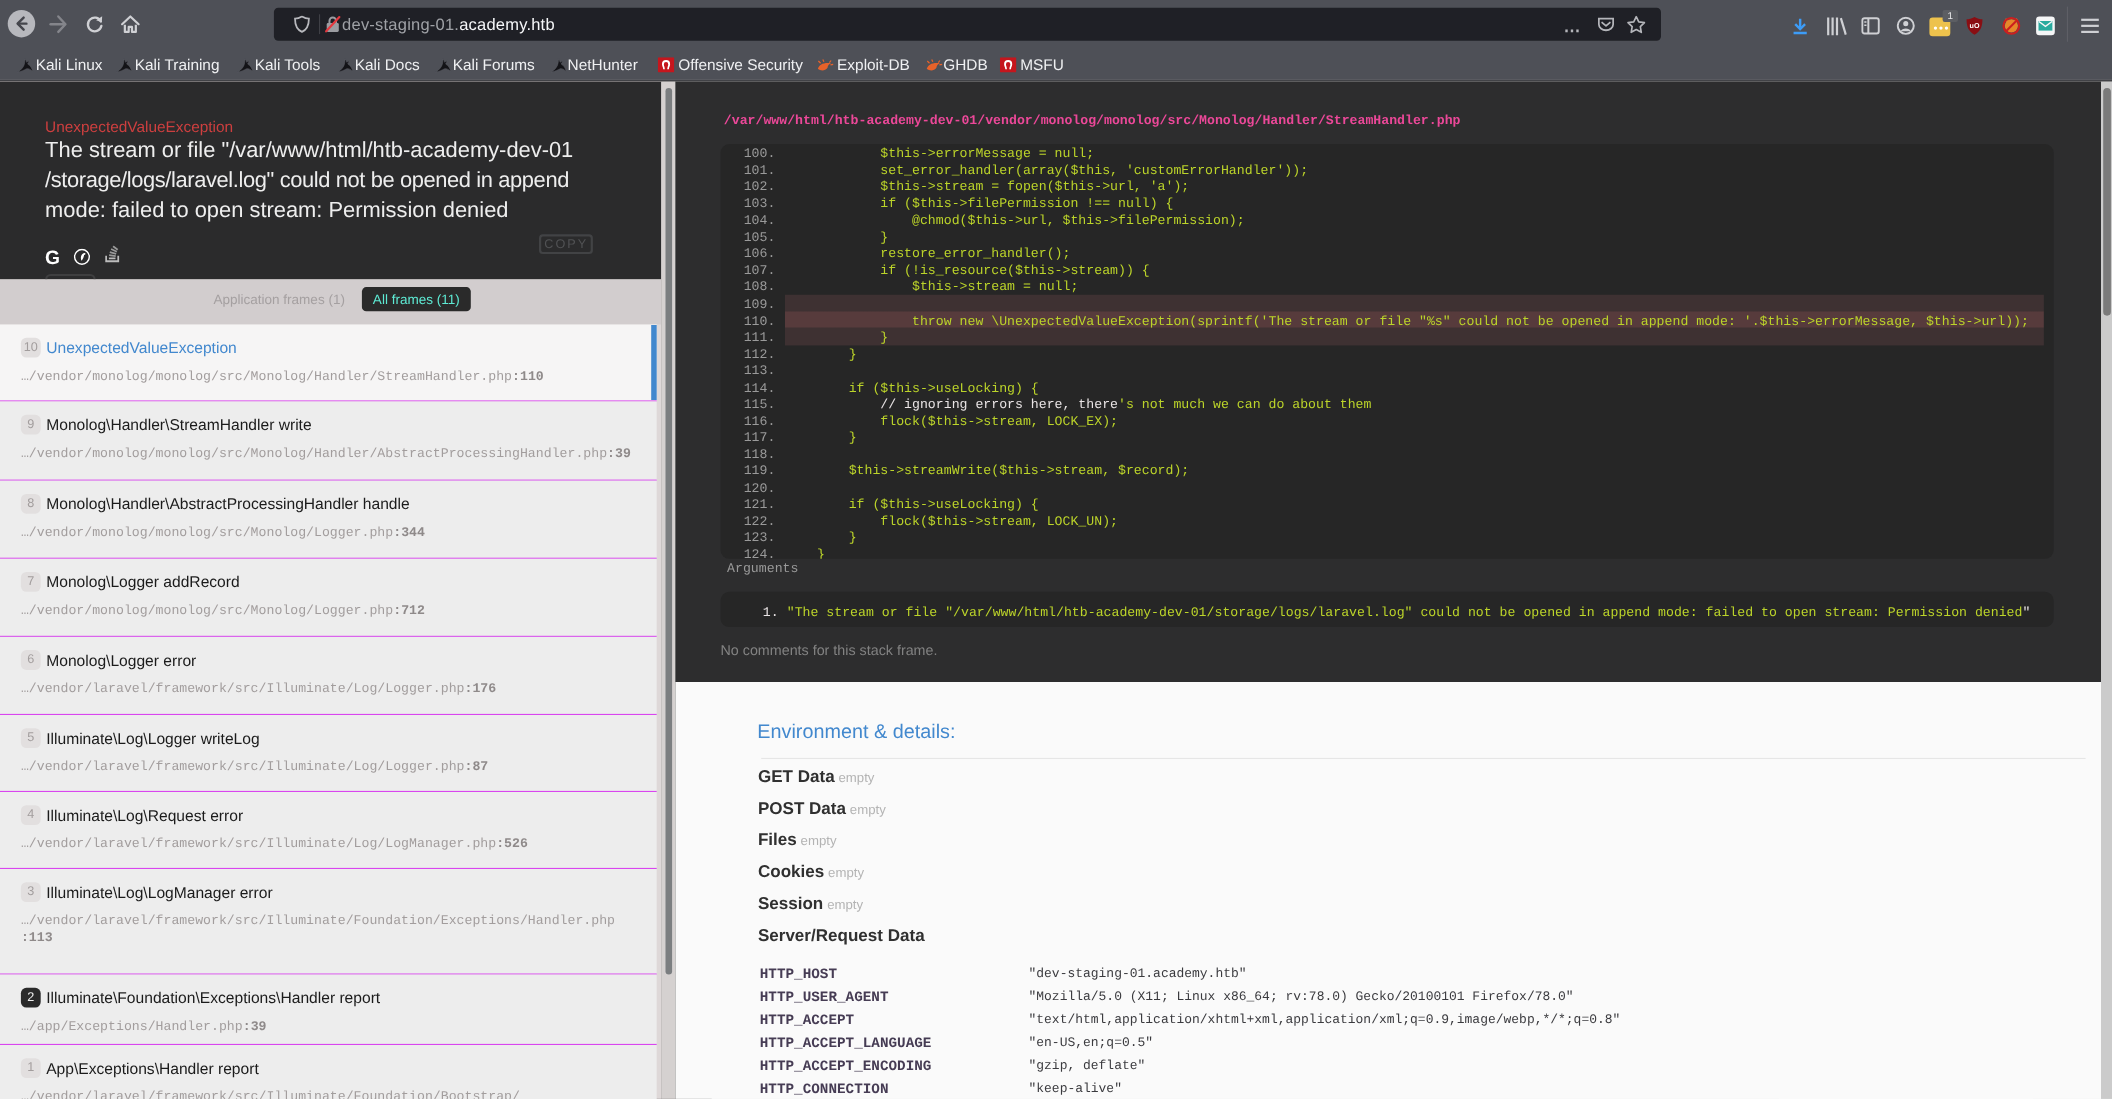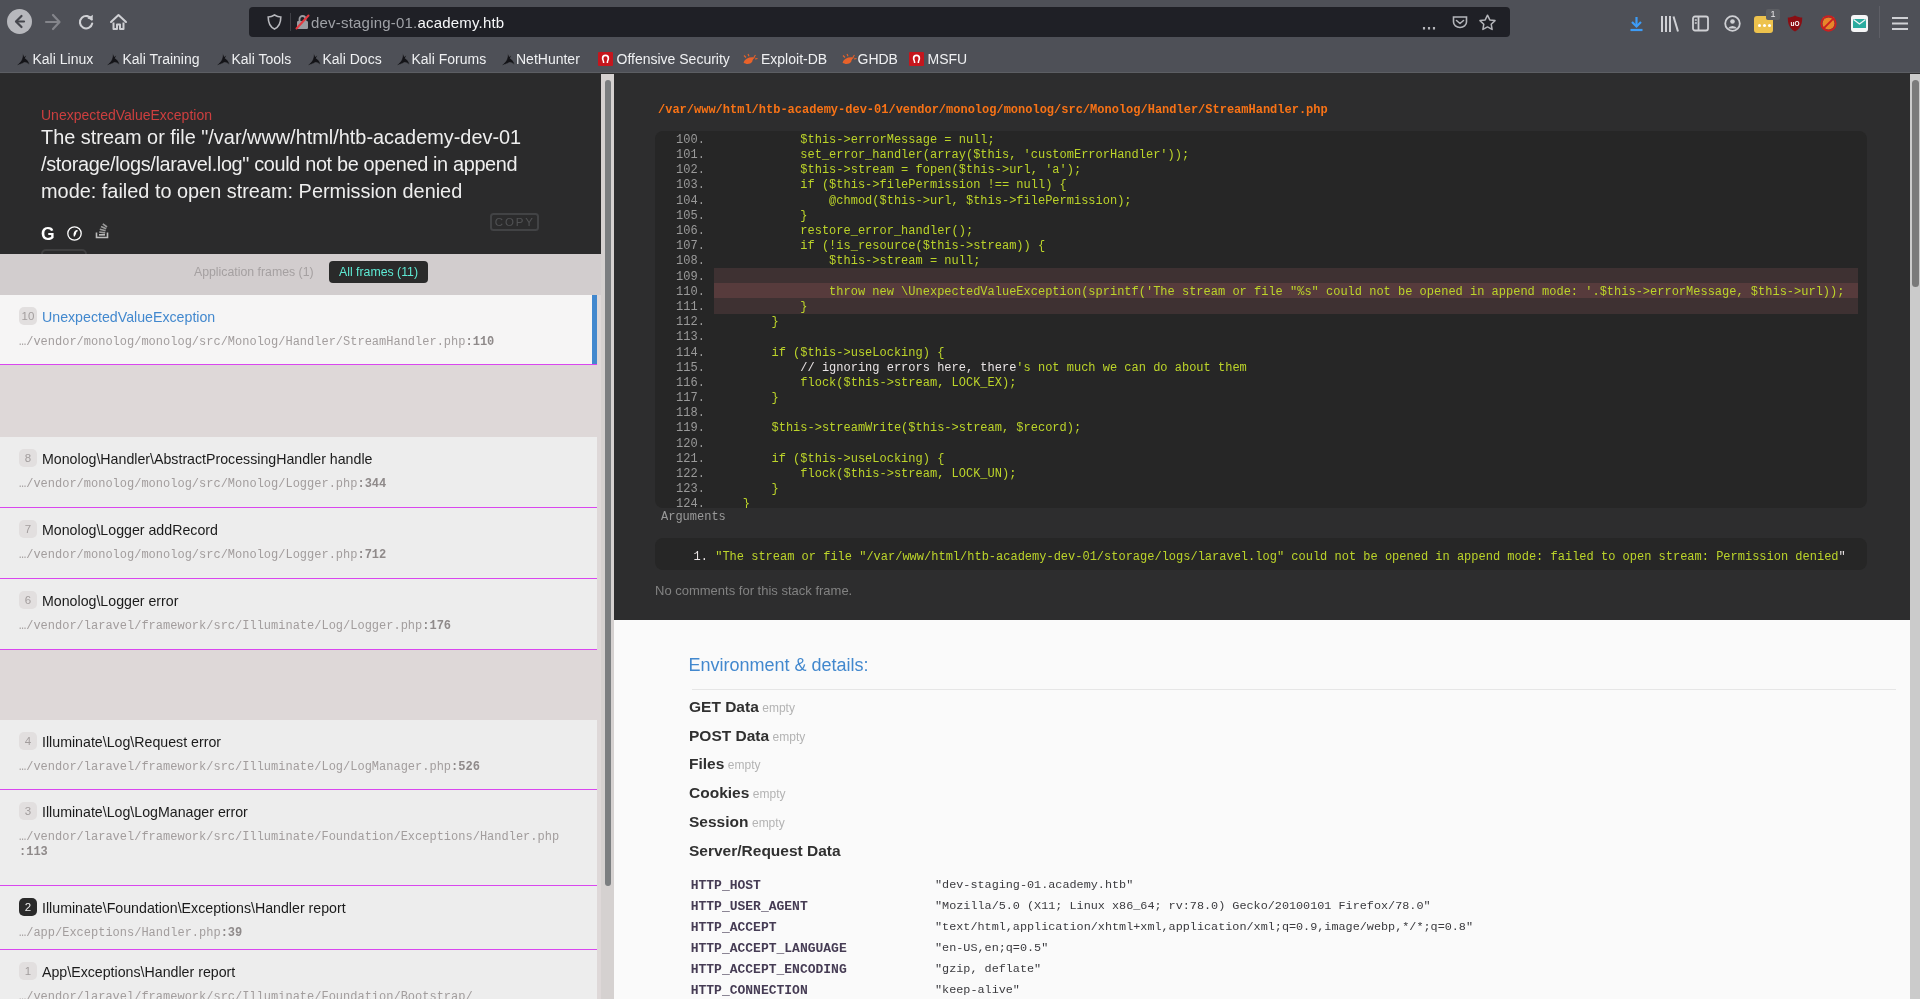--- a/index.html
+++ b/index.html
@@ -39,21 +39,21 @@
 
 
 #lscroll { position:absolute; left:601px; top:74px; width:12.5px; height:925px; background:#d5d1d0; }
 #lthumb { position:absolute; left:3.7px; top:6px; width:6px; height:806px; background:#7b7e80; border-radius:3px; }
 #winscroll { position:absolute; left:1910px; top:74px; width:10px; height:925px; background:#cbcbcb; }
 #winthumb { position:absolute; left:1.5px; top:6px; width:7px; height:207px; background:#7a7a7a; border-radius:3.5px; }
 
 
 #rightpanel { position:absolute; left:613.5px; top:74px; width:1296.5px; height:925px; background:#fafafa; }
 #rdark { position:absolute; left:0; top:0; width:1296.5px; height:546px; background:#2d2d2e; }
-#ftitle { position:absolute; left:44.5px; top:29px; font-family:"Liberation Mono", monospace; font-size:12px; font-weight:bold; color:#f97316; }
+#ftitle { position:absolute; left:44.5px; top:29px; font-family:"Liberation Mono", monospace; font-size:12px; font-weight:bold; color:#ec4899; }
 #codeblock { position:absolute; left:41.4px; top:56.6px; width:1212px; height:377.4px; background:#262626; border-radius:8px; overflow:hidden; padding-top:0.8px; }
 .cl { position:relative; height:15.2px; line-height:15.2px; font-family:"Liberation Mono", monospace; font-size:12px; white-space:pre; margin-right:9px; }
 .cl span { position:relative; top:1.5px; }
 .cl .n { display:inline-block; width:50px; text-align:right; color:#9a9a9a; margin-right:9px; }
 .cl .c { color:#BCD42A; }
 .cl .w { color:#e9e4e5; }
 .hl1 { background:linear-gradient(to right, transparent 58.7px, #3e3132 58.7px); }
 .hl2 { background:linear-gradient(to right, transparent 58.7px, #573b3c 58.7px); }
 #argslabel { position:absolute; left:47.5px; top:436.3px; font-family:"Liberation Mono", monospace; font-size:12px; color:#9a9a9a; }
 #argsbox { position:absolute; left:41.4px; top:463.6px; width:1212px; height:32.8px; background:#262626; border-radius:8px; font-family:"Liberation Mono", monospace; font-size:12px; line-height:14px; white-space:pre; }
@@ -217,23 +217,25 @@
         <path d="M4.8 6.2 L10.6 7.8" stroke="#9a9a9a" stroke-width="1.6"></path>
         <path d="M6 3.4 L11.2 5.8" stroke="#9a9a9a" stroke-width="1.6"></path>
         <path d="M7.8 0.8 L12 4" stroke="#9a9a9a" stroke-width="1.6"></path>
       </svg>
     <div id="copybtn">COPY</div>
     <div id="partialbtn"></div>
   </div>
   <div id="tabbar"><span class="ftab" style="margin-left:11px">Application frames (1)</span><span class="ftab ftabsel">All frames (11)</span></div>
   <div id="frames">
       <div class="frame active" style="top:0px;height:70px"><span class="fidx">10</span><span class="ftitle">UnexpectedValueException</span><div class="fpath">…/vendor/monolog/monolog/src/Monolog/Handler/StreamHandler.php<b>:110</b></div></div>
+      <div class="frame" style="top:70px;height:72px"><span class="fidx">9</span><span class="ftitle">Monolog\Handler\StreamHandler write</span><div class="fpath">…/vendor/monolog/monolog/src/Monolog/Handler/AbstractProcessingHandler.php<b>:39</b></div></div>
       <div class="frame" style="top:142px;height:71px"><span class="fidx">8</span><span class="ftitle">Monolog\Handler\AbstractProcessingHandler handle</span><div class="fpath">…/vendor/monolog/monolog/src/Monolog/Logger.php<b>:344</b></div></div>
       <div class="frame" style="top:213px;height:71px"><span class="fidx">7</span><span class="ftitle">Monolog\Logger addRecord</span><div class="fpath">…/vendor/monolog/monolog/src/Monolog/Logger.php<b>:712</b></div></div>
       <div class="frame" style="top:284px;height:71px"><span class="fidx">6</span><span class="ftitle">Monolog\Logger error</span><div class="fpath">…/vendor/laravel/framework/src/Illuminate/Log/Logger.php<b>:176</b></div></div>
+      <div class="frame" style="top:355px;height:70px"><span class="fidx">5</span><span class="ftitle">Illuminate\Log\Logger writeLog</span><div class="fpath">…/vendor/laravel/framework/src/Illuminate/Log/Logger.php<b>:87</b></div></div>
       <div class="frame" style="top:425px;height:70px"><span class="fidx">4</span><span class="ftitle">Illuminate\Log\Request error</span><div class="fpath">…/vendor/laravel/framework/src/Illuminate/Log/LogManager.php<b>:526</b></div></div>
       <div class="frame" style="top:495px;height:96px"><span class="fidx">3</span><span class="ftitle">Illuminate\Log\LogManager error</span><div class="fpath">…/vendor/laravel/framework/src/Illuminate/Foundation/Exceptions/Handler.php<br><b>:113</b></div></div>
       <div class="frame" style="top:591px;height:64px"><span class="fidx app">2</span><span class="ftitle">Illuminate\Foundation\Exceptions\Handler report</span><div class="fpath">…/app/Exceptions/Handler.php<b>:39</b></div></div>
       <div class="frame" style="top:655px;height:80px"><span class="fidx">1</span><span class="ftitle">App\Exceptions\Handler report</span><div class="fpath">…/vendor/laravel/framework/src/Illuminate/Foundation/Bootstrap/</div></div>
     </div>
 </div>
 
 <div id="lscroll">
     <div id="lthumb"></div>
   </div>

